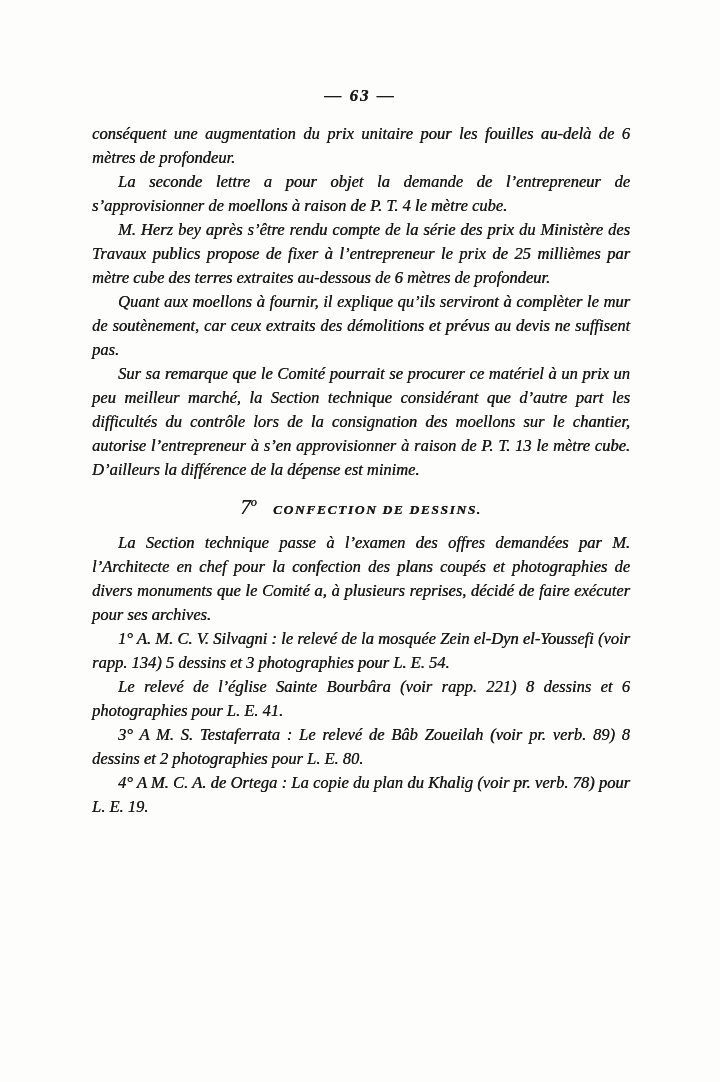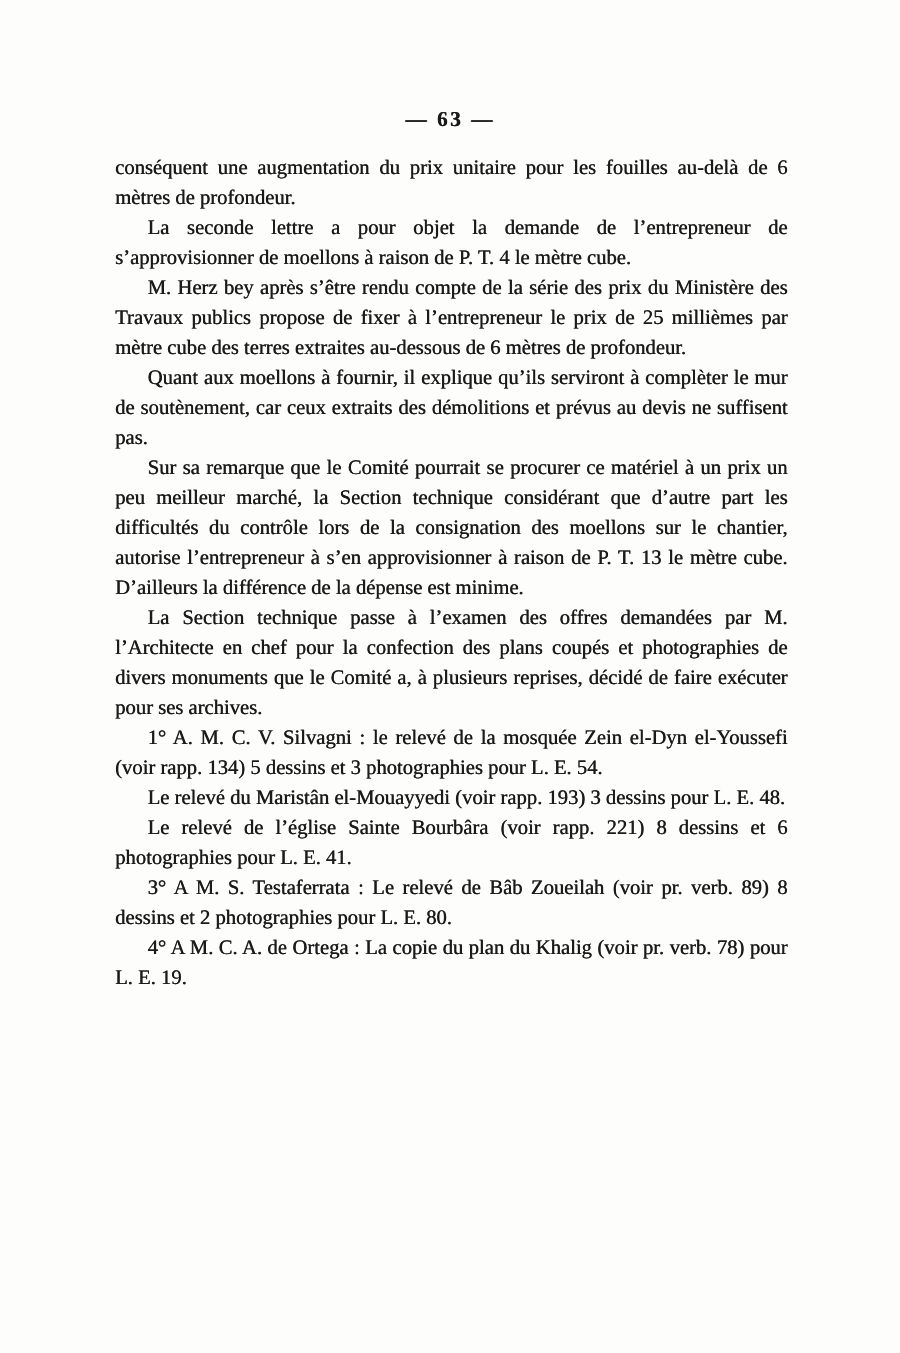--- a/index.html
+++ b/index.html
@@ -11,20 +11,21 @@
     position: relative;
     width: 720px;
     height: 1082px;
     margin: 0 auto;
     background: #fdfdfc;
     overflow: hidden;
     color: #1b1b1b;
     font-family: "Liberation Serif", "DejaVu Serif", serif;
     
     text-shadow: 0.35px 0 0 currentColor;
+    font-style: italic;
   }
   .page-number {
     padding-top: 86px;
     text-align: center;
     font-size: 17px;
     font-weight: 700;
     letter-spacing: 2px;
   }
   .content {
     margin: 16px 90px 14px 92px;   
@@ -70,22 +71,25 @@
   <div class="page-number">— 63 —</div>
 
   <div class="content">
 
     <p class="noindent">conséquent une augmentation du prix unitaire pour les fouilles au-delà de 6 mètres de profondeur.</p>
     <p>La seconde lettre a pour objet la demande de l’entrepreneur de s’approvisionner de moellons à raison de P. T. 4 le mètre cube.</p>
     <p>M. Herz bey après s’être rendu compte de la série des prix du Ministère des Travaux publics propose de fixer à l’entrepreneur le prix de 25 millièmes par mètre cube des terres extraites au-dessous de 6 mètres de profondeur.</p>
     <p>Quant aux moellons à fournir, il explique qu’ils serviront à complèter le mur de soutènement, car ceux extraits des démolitions et prévus au devis ne suffisent pas.</p>
     <p>Sur sa remarque que le Comité pourrait se procurer ce matériel à un prix un peu meilleur marché, la Section technique considérant que d’autre part les difficultés du contrôle lors de la consignation des moellons sur le chantier, autorise l’entrepreneur à s’en approvisionner à raison de P. T. 13 le mètre cube. D’ailleurs la différence de la dépense est minime.</p>
 
+    <div class="section-heading">
+      <span class="sec-num"><span>7</span><sup>o</sup></span>
+      <span class="sec-title">CONFECTION DE DESSINS.</span>
+    </div>
 
     <p>La Section technique passe à l’examen des offres demandées par M. l’Architecte en chef pour la confection des plans coupés et photographies de divers monuments que le Comité a, à plusieurs reprises, décidé de faire exécuter pour ses archives.</p>
     <p>1° A. M. C. V. Silvagni : le relevé de la mosquée Zein el-Dyn el-Youssefi (voir rapp. 134) 5 dessins et 3 photographies pour L. E. 54.</p>
-    <p>Le relevé du Maristân el-Mouayyedi (voir rapp. 193) 3 dessins pour L. E. 48.</p>
     <p>Le relevé de l’église Sainte Bourbâra (voir rapp. 221) 8 dessins et 6 photographies pour L. E. 41.</p>
     <p>3° A M. S. Testaferrata : Le relevé de Bâb Zoueilah (voir pr. verb. 89) 8 dessins et 2 photographies pour L. E. 80.</p>
     <p>4° A M. C. A. de Ortega : La copie du plan du Khalig (voir pr. verb. 78) pour L. E. 19.</p>
 
   </div>
 </div>
 
 </body></html>

